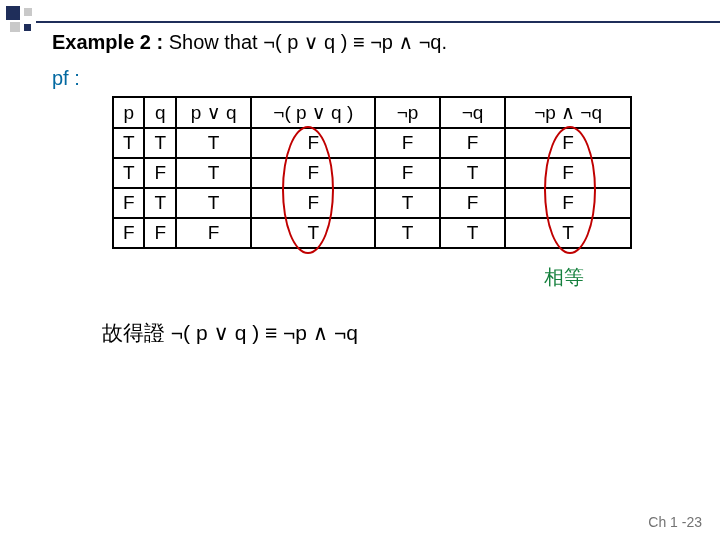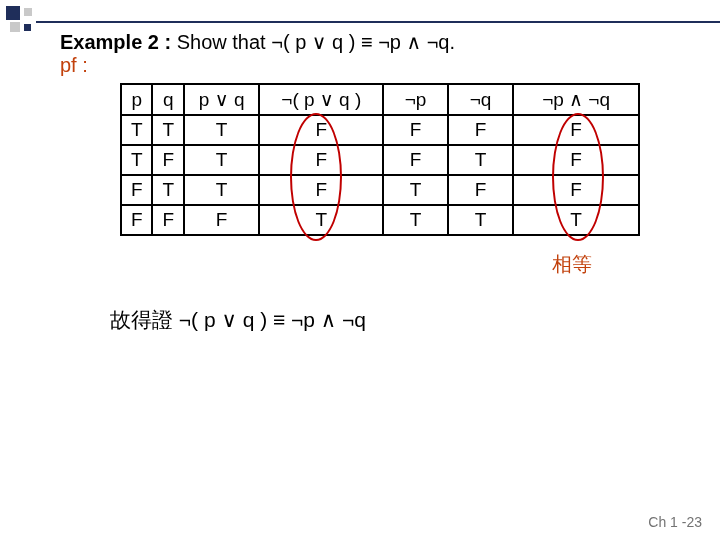--- a/index.html
+++ b/index.html
@@ -19,27 +19,27 @@
     background: #1f2e5a;
   }
   .sq.a { width: 14px; height: 14px; top: 0; left: 0; }
   .sq.b { width: 8px; height: 8px; top: 2px; left: 18px; background: #c9c9c9; }
   .sq.c { width: 10px; height: 10px; top: 16px; left: 4px; background: #c9c9c9; }
   .sq.d { width: 7px; height: 7px; top: 18px; left: 18px; }
   .rule { position: absolute; top: 21px; left: 36px; right: 0; height: 2px; background: #1f2e5a; }
 
   .content {
     position: absolute;
-    top: 30px; left: 60px; right: 30px;
+    top: 30px; left: 52px; right: 30px;
     font-size: 20px;
     color: #000;
   }
   .title-line b { font-weight: bold; }
   .nonbold { font-weight: normal; }
-  .pf { color: #c2410c; margin-top: 0; }
+  .pf { color: #0369a1; margin-top: 13px; }
 
   .tbl-wrap {
     position: relative;
     margin-top: 6px;
     margin-left: 60px;
     width: 520px;
   }
   table.truth {
     border-collapse: collapse;
     width: 100%;
@@ -62,21 +62,21 @@
 
   .oval {
     position: absolute;
     border: 2px solid #c00000;
     border-radius: 50% / 50%;
     pointer-events: none;
   }
 
   .equal-label {
     position: absolute;
-    color: #c2410c;
+    color: #15803d;
     font-size: 20px;
   }
 
   .conclusion {
     margin-top: 70px;
     margin-left: 50px;
     font-size: 21px;
   }
 
   .footer {

